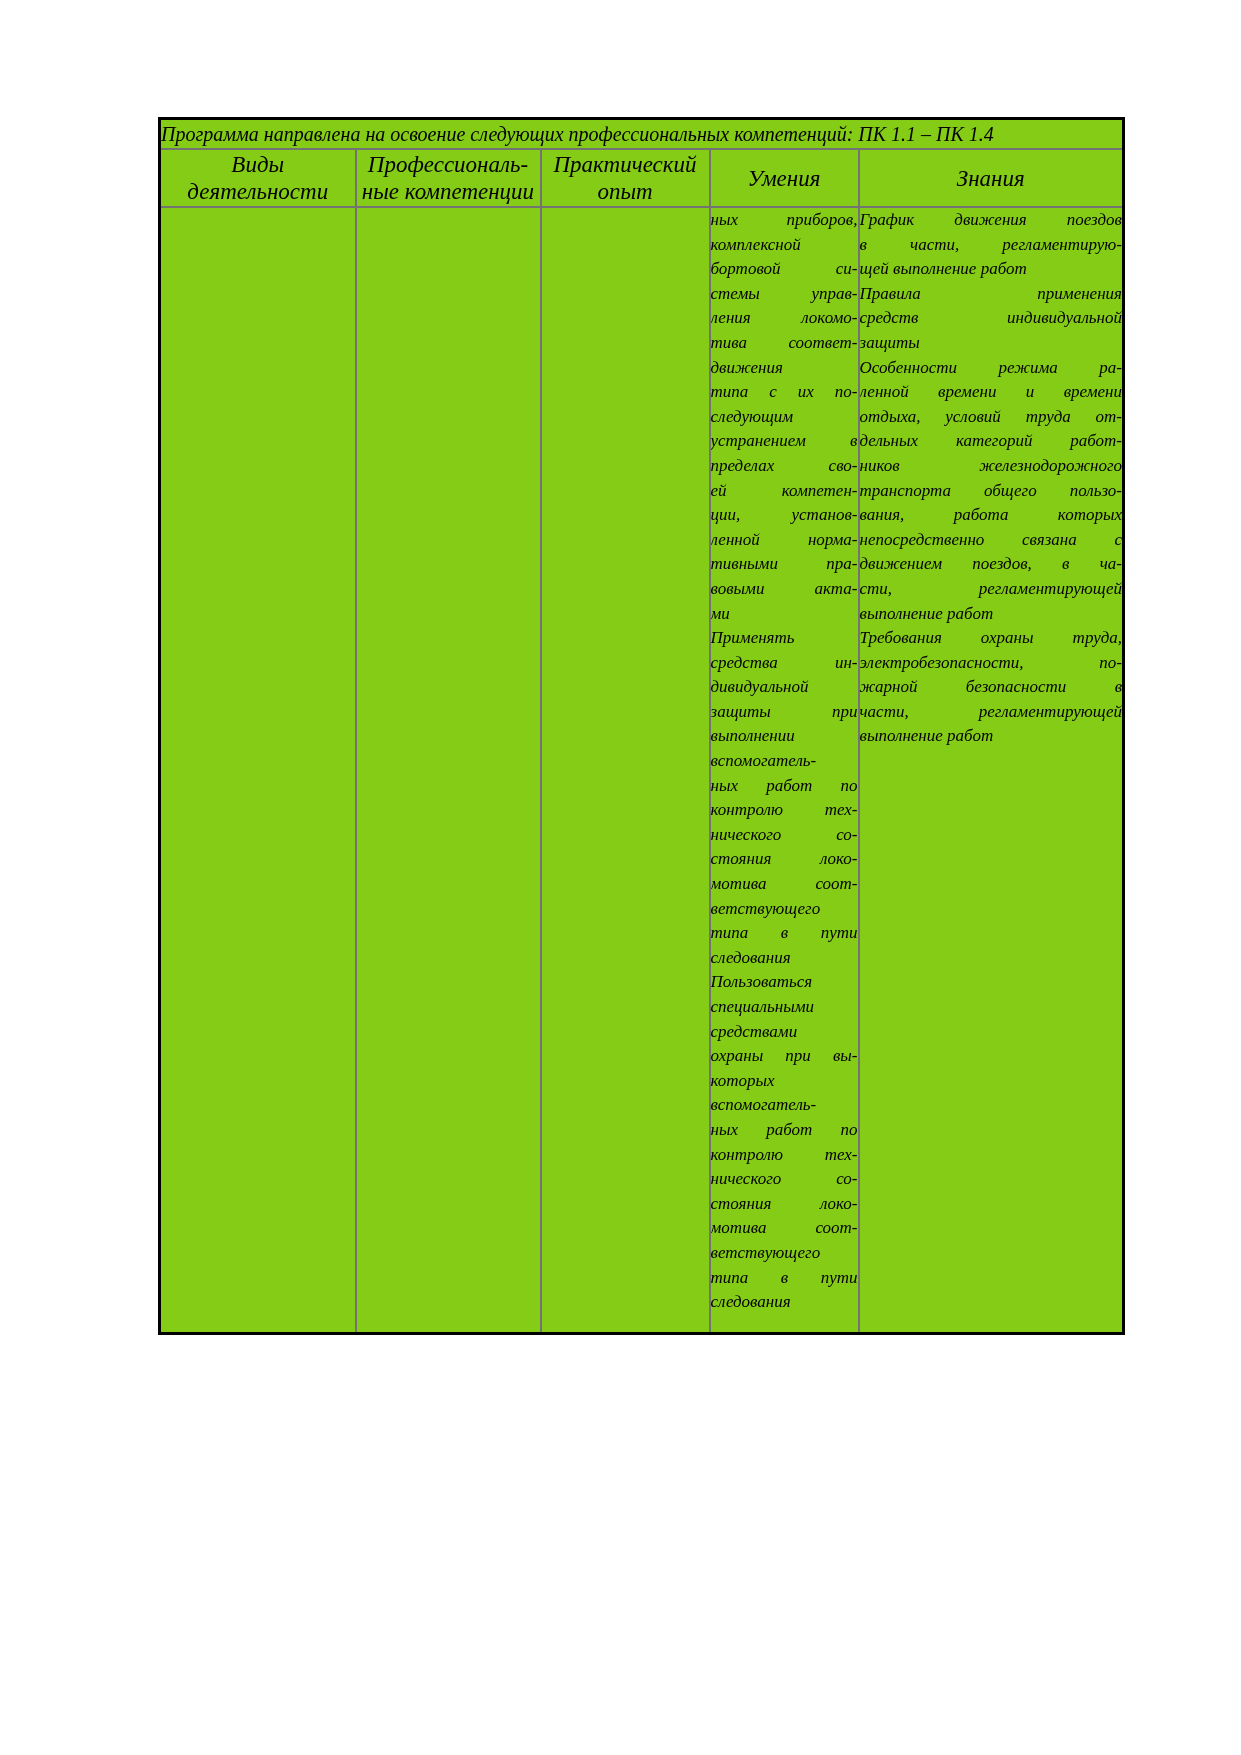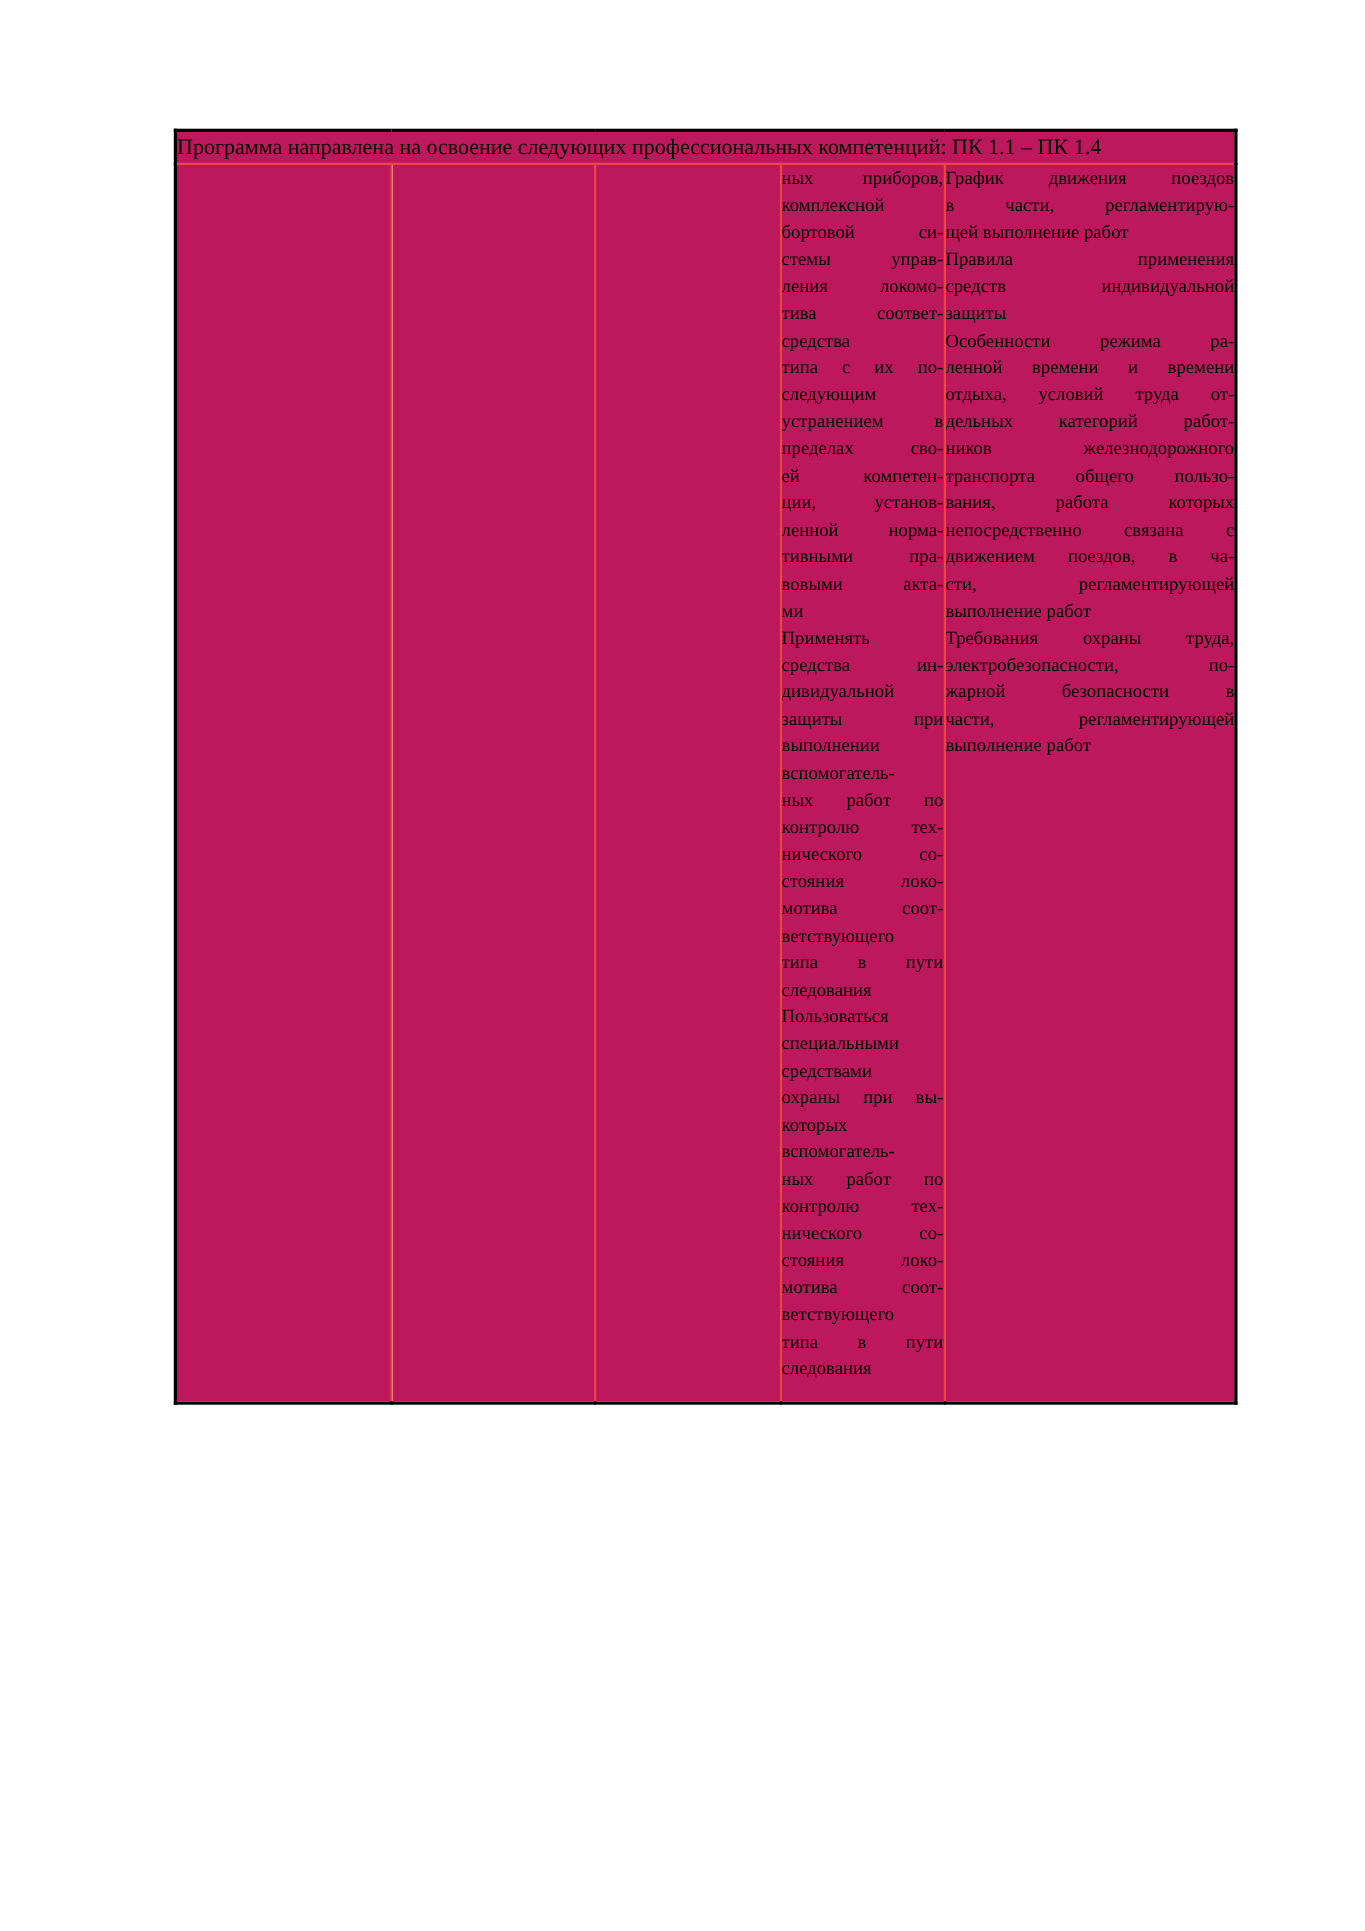--- a/index.html
+++ b/index.html
@@ -18,24 +18,25 @@
     top:117px;
     width:964px;
   }
   table.comp{
     border-collapse:collapse;
     table-layout:fixed;
     width:964px;
     border:3px solid #000;
   }
   table.comp td, table.comp th{
-    border:2px solid #ef4444;
+    border:2px solid #737373;
     padding:0;
     font-weight:normal;
-    background:#be185d;
+    background:#84cc16;
+    font-style:italic;
   }
   .caption-cell{
     height:28px;
     font-size:20px;
     line-height:26px;
     text-align:left;
     vertical-align:middle;
     padding:1px 4px 1px 5px;
     white-space:nowrap;
     overflow:hidden;
@@ -78,31 +79,51 @@
         <col style="width:185px">
         <col style="width:169px">
         <col style="width:149px">
         <col style="width:265px">
       </colgroup>
       <tbody>
           <tr>
         <td class="caption-cell" colspan="5">Программа направлена на освоение следующих профессиональных компетенций: ПК 1.1 – ПК 1.4</td>
       </tr>
       <tr>
+        <th class="head-cell" id="head-0">
+              <div class="hline">Виды</div>
+              <div class="hline">деятельности</div>
+            </th>
+        <th class="head-cell" id="head-1">
+              <div class="hline">Профессиональ-</div>
+              <div class="hline">ные компетенции</div>
+            </th>
+        <th class="head-cell" id="head-2">
+              <div class="hline">Практический</div>
+              <div class="hline">опыт</div>
+            </th>
+        <th class="head-cell" id="head-3">
+              <div class="hline">Умения</div>
+            </th>
+        <th class="head-cell" id="head-4">
+              <div class="hline">Знания</div>
+            </th>
+      </tr>
+      <tr>
         <td class="body-cell" id="cell-vidy"></td>
         <td class="body-cell" id="cell-prof"></td>
         <td class="body-cell" id="cell-prakt"></td>
         <td class="body-cell" id="cell-umeniya">
               <div class="line">ных приборов,</div>
               <div class="line">комплексной</div>
               <div class="line">бортовой си-</div>
               <div class="line">стемы управ-</div>
               <div class="line">ления локомо-</div>
               <div class="line">тива соответ-</div>
-              <div class="line">средства</div>
+              <div class="line">движения</div>
               <div class="line">типа с их по-</div>
               <div class="line">следующим</div>
               <div class="line">устранением в</div>
               <div class="line">пределах сво-</div>
               <div class="line">ей компетен-</div>
               <div class="line">ции, установ-</div>
               <div class="line">ленной норма-</div>
               <div class="line">тивными пра-</div>
               <div class="line">вовыми акта-</div>
               <div class="line end">ми</div>

